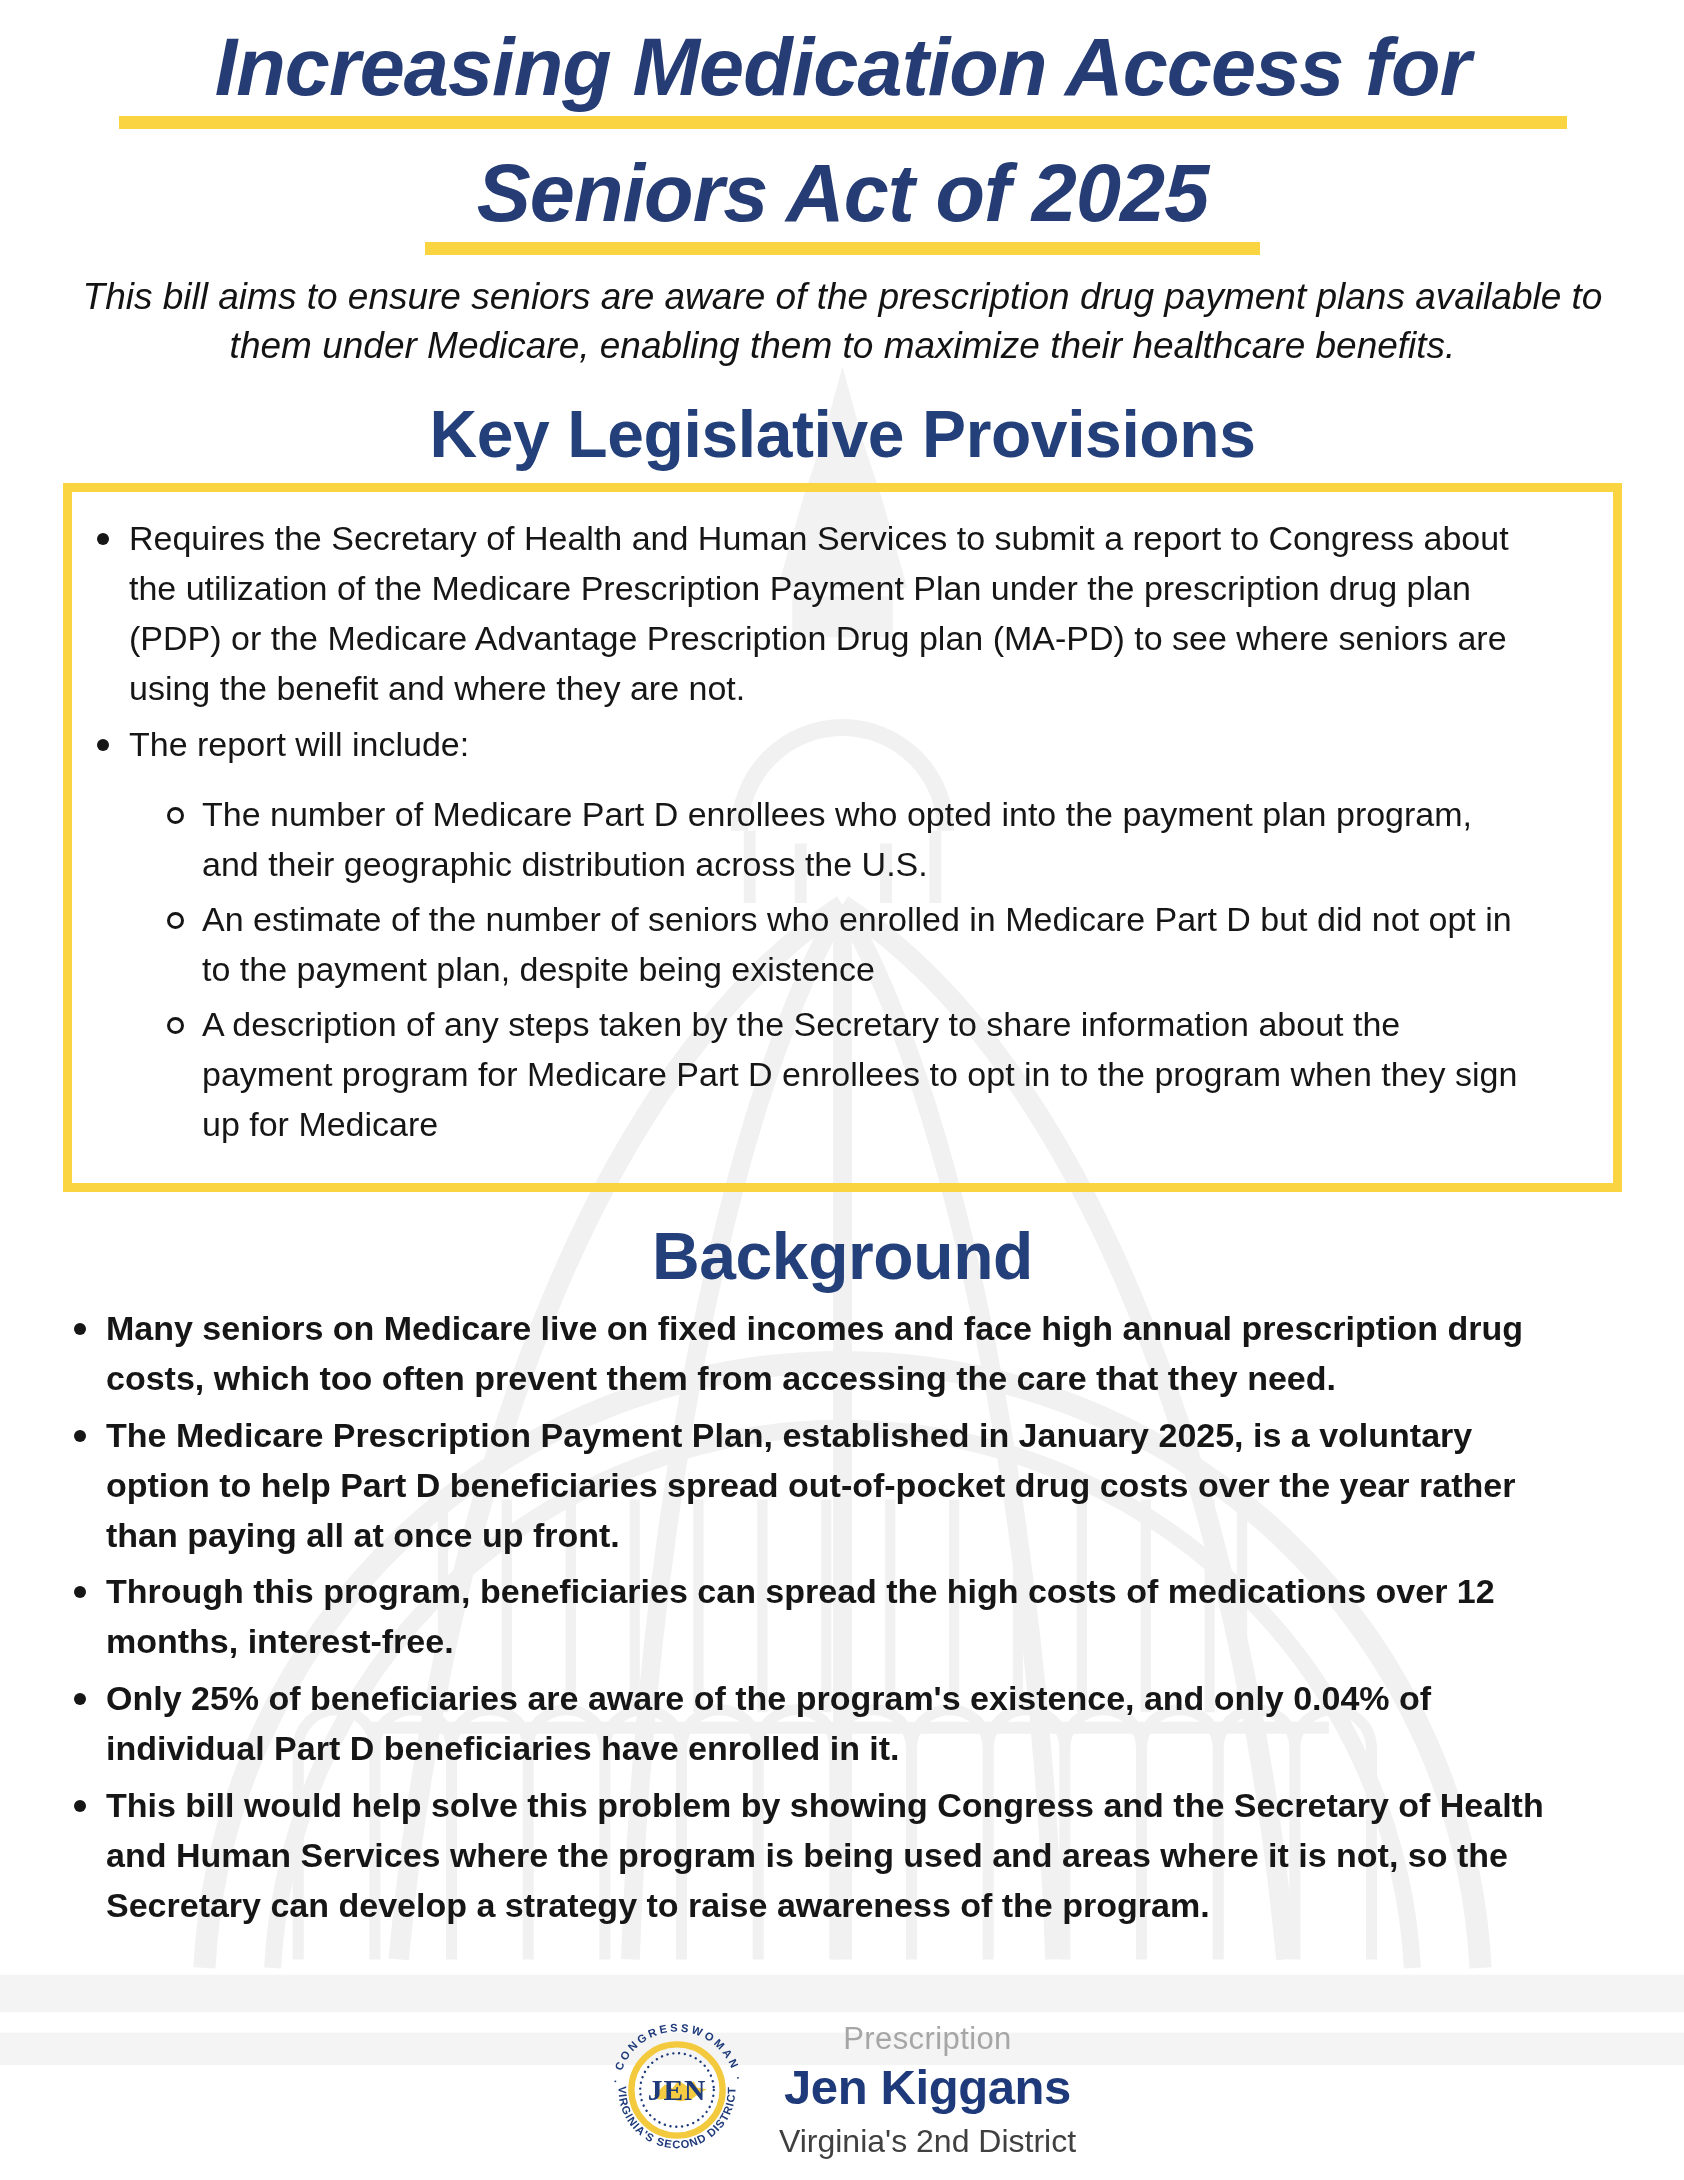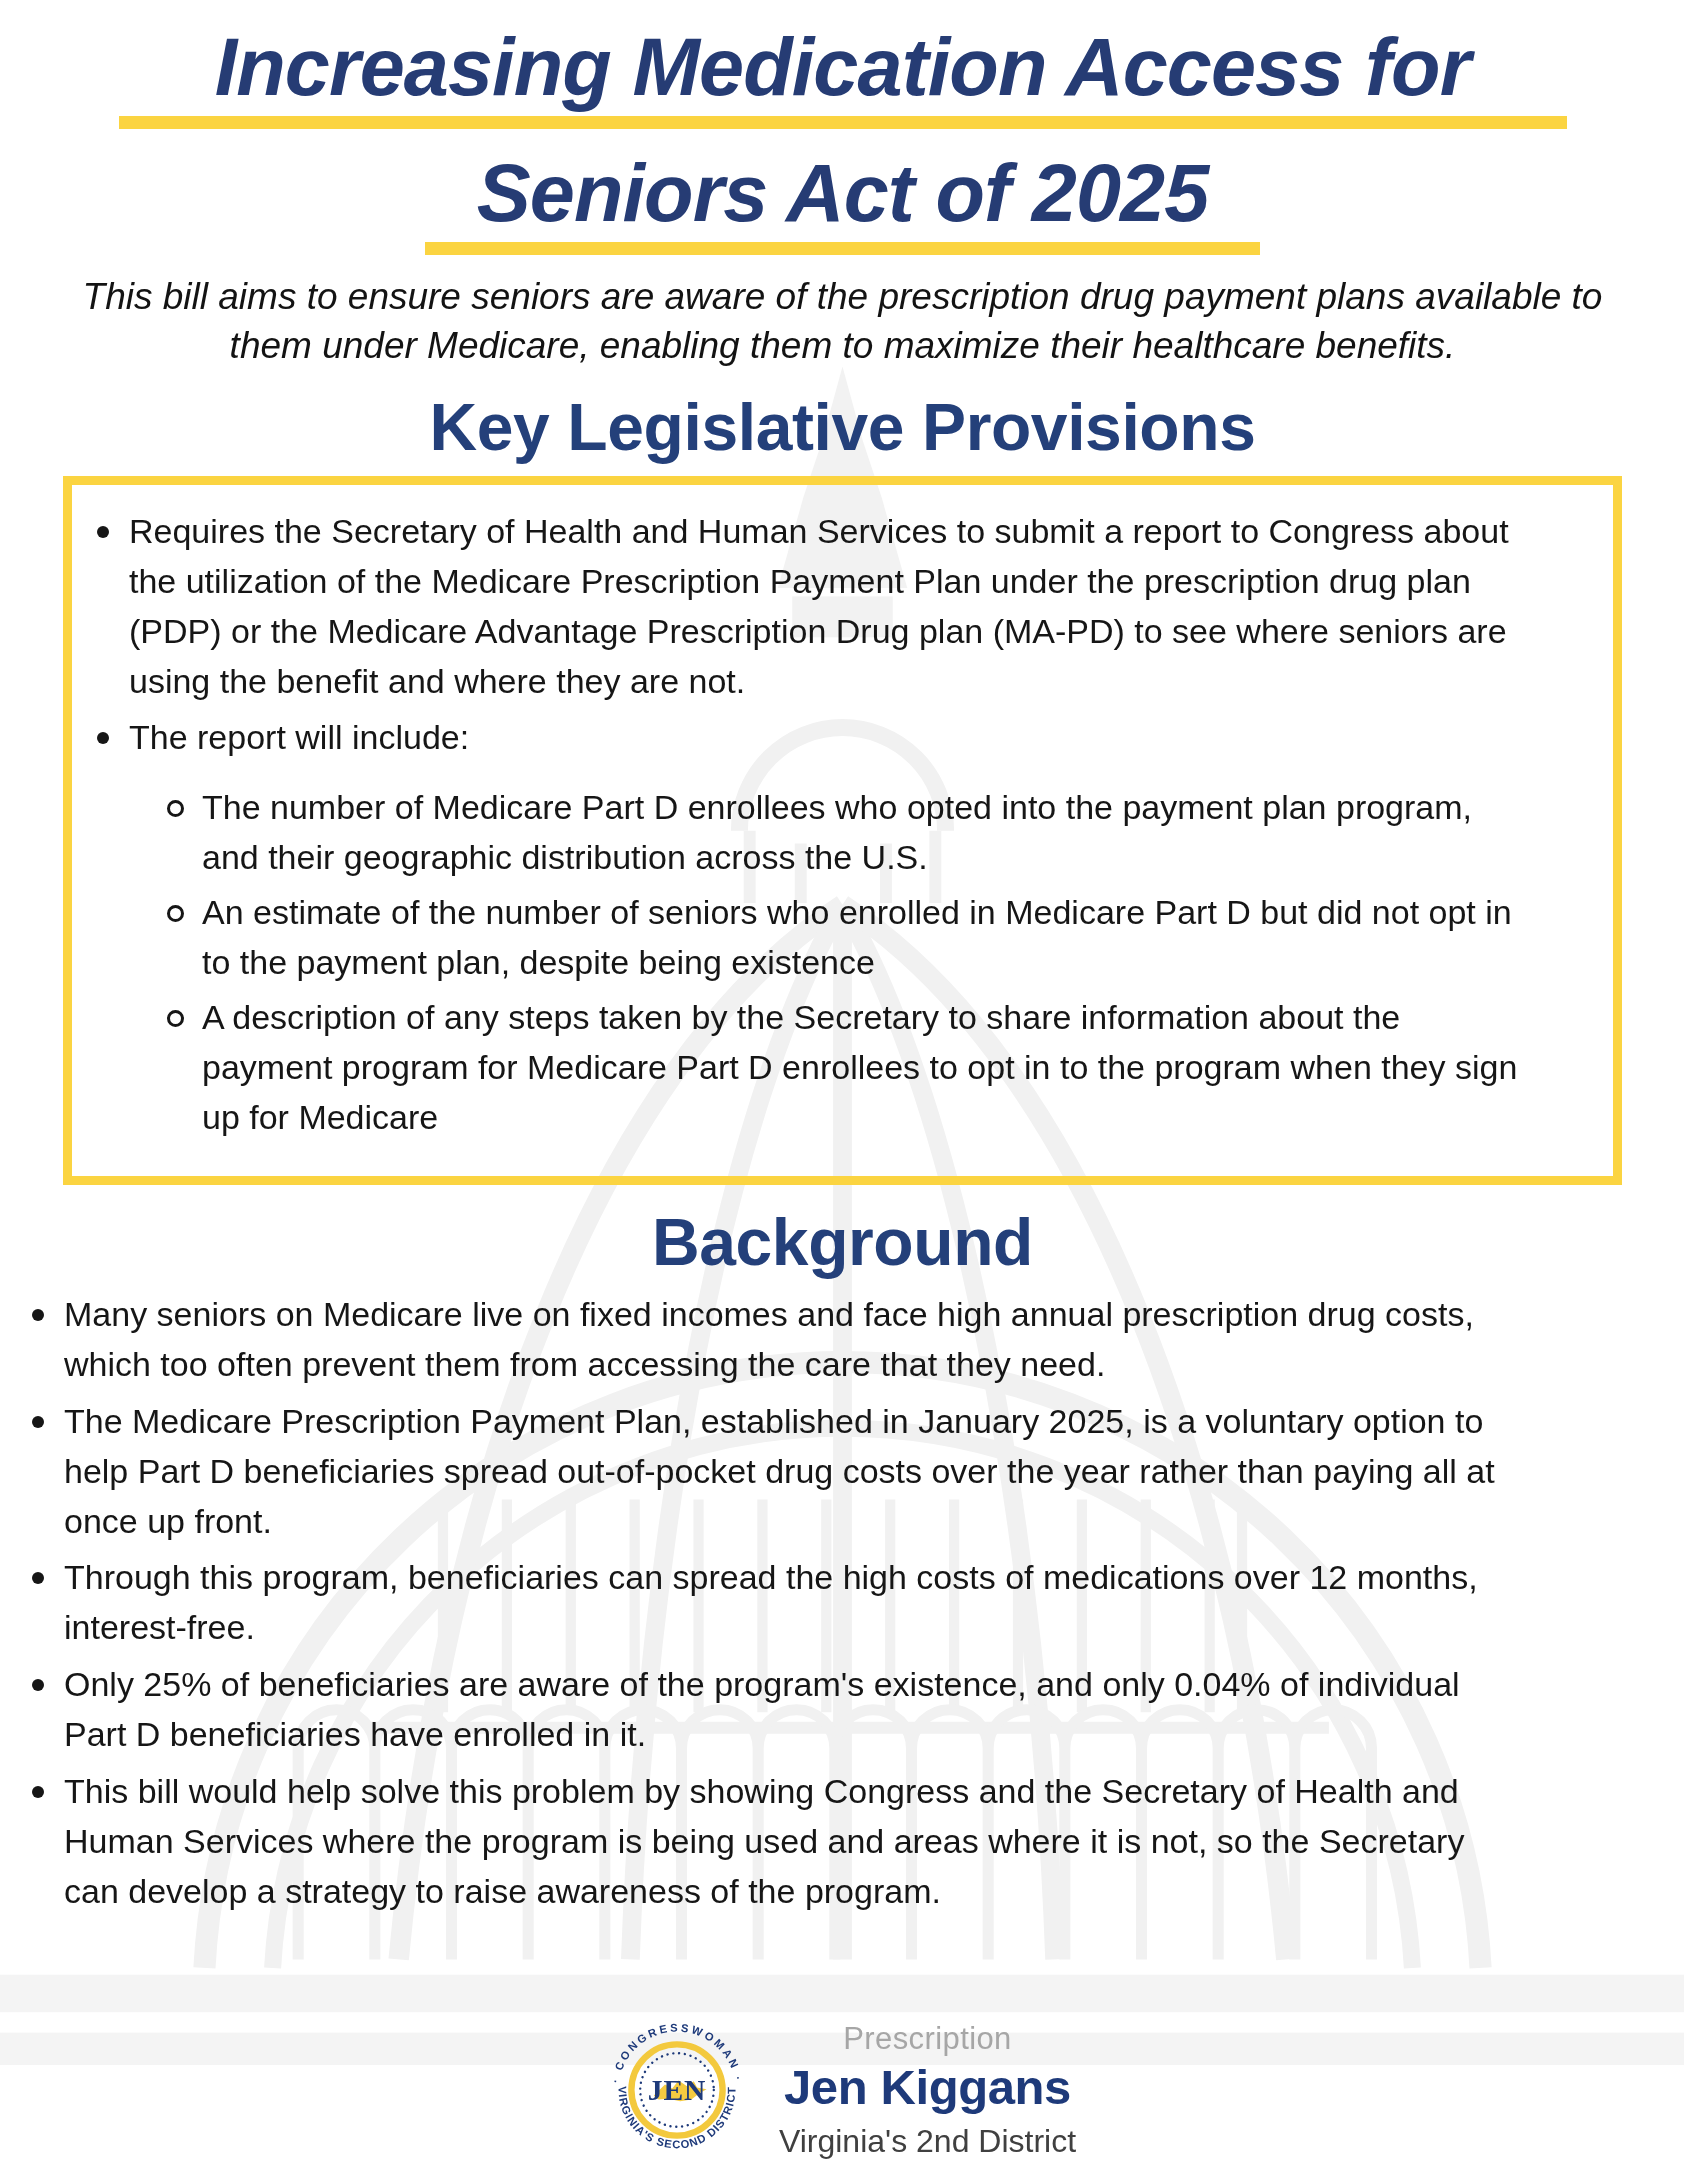--- a/index.html
+++ b/index.html
@@ -2,21 +2,21 @@
 <html style="font-size:13.6px"><head>
 <meta charset="utf-8">
 <style>
   html,body { margin:0; padding:0; background:#ffffff; }
   .page {
     position:relative;
     width:1685px; height:2170px;
     background:#ffffff;
     overflow:hidden;
     font-family:"Liberation Sans", sans-serif;
-    display:flex; flex-direction:column;
+    display:flex; flex-direction:column;gap:7px;
   }
   
   .watermark {
     position:absolute; left:0; top:0; width:1685px; height:2181px;
     z-index:0; pointer-events:none;
   }
   
   .header { position:relative; z-index:2; text-align:center; margin-top:22px; }
   .title-line {
     margin:0; font-size:81px; line-height:1.12;
@@ -61,21 +61,21 @@
     font-size:34px; line-height:1.47; color:#161616;
     margin-bottom:5.1px; max-width:1329px;
   }
   ul.sub-bullets > li::before {
     content:""; position:absolute; left:-35px; top:17px;
     width:11px; height:11px; border-radius:50%;
     border:3px solid #161616; background:transparent;
   }
   
   .background-section { position:relative; z-index:2; }
-  .background-section ul.bullets { padding-left:64px; }
+  .background-section ul.bullets { padding-left:106px;font-weight:bold; }
   .background-section ul.bullets > li { max-width:1448px; }
   
   .footer {
     position:relative; z-index:2;
     margin-top:auto; margin-bottom:10.2px;
     display:flex; align-items:center; justify-content:center; gap:34px;
   }
   .seal { width:136px; height:136px; }
   .footer-text { text-align:center; }
   .footer-label    { font-size:31px; color:#A6A6A6; letter-spacing:0.4px; }

